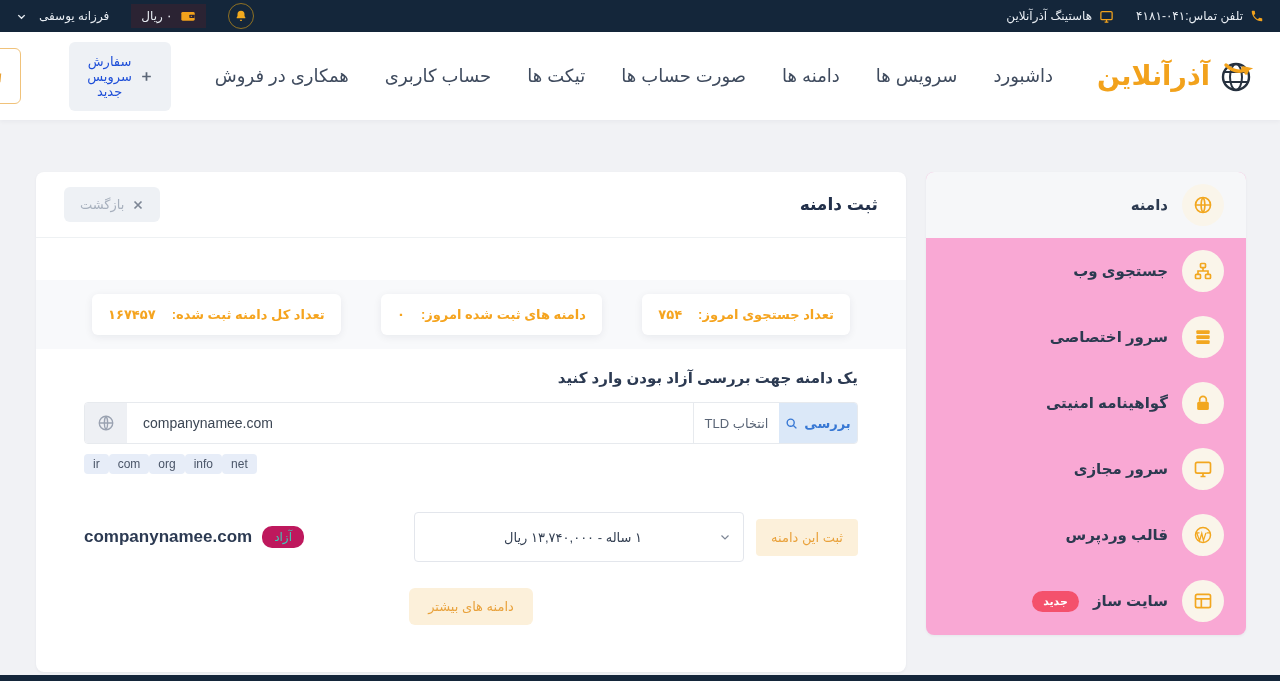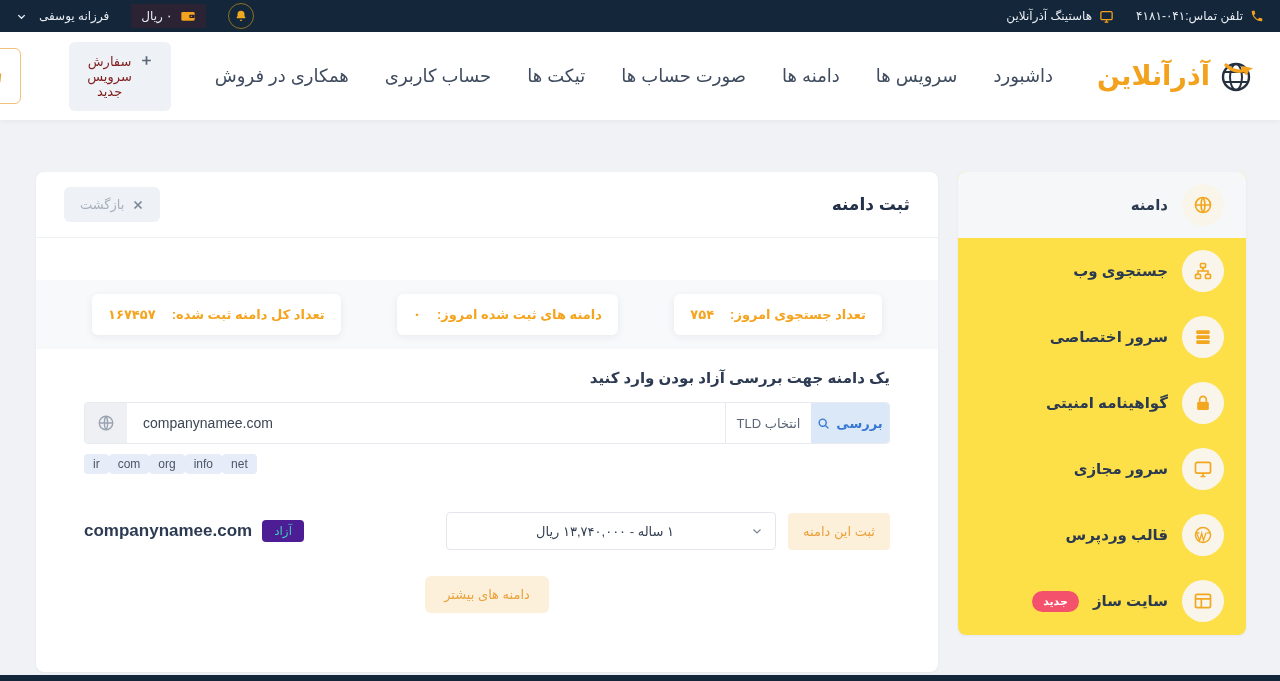--- a/index.html
+++ b/index.html
@@ -24,33 +24,33 @@
   .user-menu { display:flex; align-items:center; gap:12px; cursor:pointer; }
 
   
   .header { height:88px; background:#fff; display:flex; align-items:center;
     padding:0 24px 0 36px; box-shadow:0 2px 4px rgba(20,38,58,.04); }
   .logo { display:flex; align-items:center; gap:6px; cursor:pointer; }
   .logo-text { color:#f2a21c; font-size:27px; font-weight:bold; }
   .main-nav { flex:1; display:flex; align-items:center; gap:36px; margin:0 44px; }
   .main-nav a { text-decoration:none; color:#3f4b5e; font-size:18px; white-space:nowrap; cursor:pointer; }
   .hdr-actions { display:flex; align-items:center; gap:48px; }
-  .btn-new-service { display:flex; gap:8px; background:#eef1f5;
-    color:#7f1d1d; border:none; border-radius:6px; padding:12px 18px; font-size:13px; cursor:pointer;
+  .btn-new-service { display:flex; align-items:center; gap:8px; background:#eef1f5;
+    color:#1d4ed8; border:none; border-radius:6px; padding:12px 18px; font-size:13px; cursor:pointer;
     font-family:inherit; }
   .btn-new-service .ic { color:#5b6676; }
   .btn-cart { display:flex; align-items:center; gap:8px; background:#fff; color:#e8a033;
     border:1px solid #f0c27a; border-radius:6px; padding:12px 16px; font-size:13px; cursor:pointer;
     font-family:inherit; }
 
   
   .content { display:flex; align-items:flex-start; gap:20px; padding:0 34px 0 36px; margin-top:52px; }
 
   
-  .sidebar { width:288px; background:#fde047; border-radius:8px; height:463px;
+  .sidebar { width:320px; background:#f9a8d4; border-radius:8px; height:463px;
     box-shadow:0 1px 3px rgba(20,30,60,.05); overflow:hidden; }
   .side-item { height:66px; display:flex; align-items:center; gap:14px; padding:0 22px;
     cursor:pointer; }
   .side-item.active { background:#f6f7f9; }
   .icon-circle { width:42px; height:42px; border-radius:50%; background:#faf5ea;
     display:flex; align-items:center; justify-content:center; color:#f2a71f; flex:none; }
   .side-label { font-size:15px; font-weight:600; color:#2c3a50; }
   .new-badge { background:#f4516c; color:#fff; font-size:11px; font-weight:bold;
     border-radius:11px; padding:4px 11px; }
 
@@ -85,27 +85,27 @@
   .globe-box { width:42px; background:#eef0f4; display:flex; align-items:center;
     justify-content:center; color:#9aa2b1; flex:none; }
 
   .chips { margin:10px 48px 0; direction:ltr; display:flex; }
   .chip { background:#e7edf8; color:#4a5568; font-size:12px; border-radius:4px;
     padding:3px 9px; cursor:pointer; }
 
   .result-row { margin:38px 48px 0; display:flex; align-items:center; gap:12px; }
   .btn-register { background:#fcf0da; color:#e9a23c; border:none; border-radius:4px;
     padding:11px 15px; font-size:13px; cursor:pointer; font-family:inherit; flex:none; }
-  .price-select { width:330px; height:38px; border:1px solid #e3e6ec; border-radius:4px;
+  .price-select { width:330px; height:50px; border:1px solid #e3e6ec; border-radius:4px;
     background:#fff; display:flex; align-items:center; padding:0 12px; cursor:pointer;
     position:relative; flex:none; }
   .price-select .opt { flex:1; text-align:center; font-size:13px; color:#333f52; }
   .price-select .chev { color:#7d8695; }
   .domain-result { margin-inline-start:auto; display:flex; align-items:center; gap:10px; }
-  .avail-badge { background:#4c1d95; color:#3fcbb8; font-size:12px; border-radius:4px;
+  .avail-badge { background:#be185d; color:#3fcbb8; font-size:12px; border-radius:10px;
     padding:4px 12px; }
   .result-domain { direction:ltr; font-size:17px; font-weight:bold; color:#2c3a52; }
 
   .more-wrap { display:flex; justify-content:center; margin-top:26px; }
   .btn-more { background:#fcf0da; color:#e9a23c; border:none; border-radius:6px;
     padding:11px 19px; font-size:13px; cursor:pointer; font-family:inherit; }
 
   .bottom-strip { position:absolute; left:0; bottom:0; width:100%; height:6px; background:#14263a; }
 </style>
 </head>

